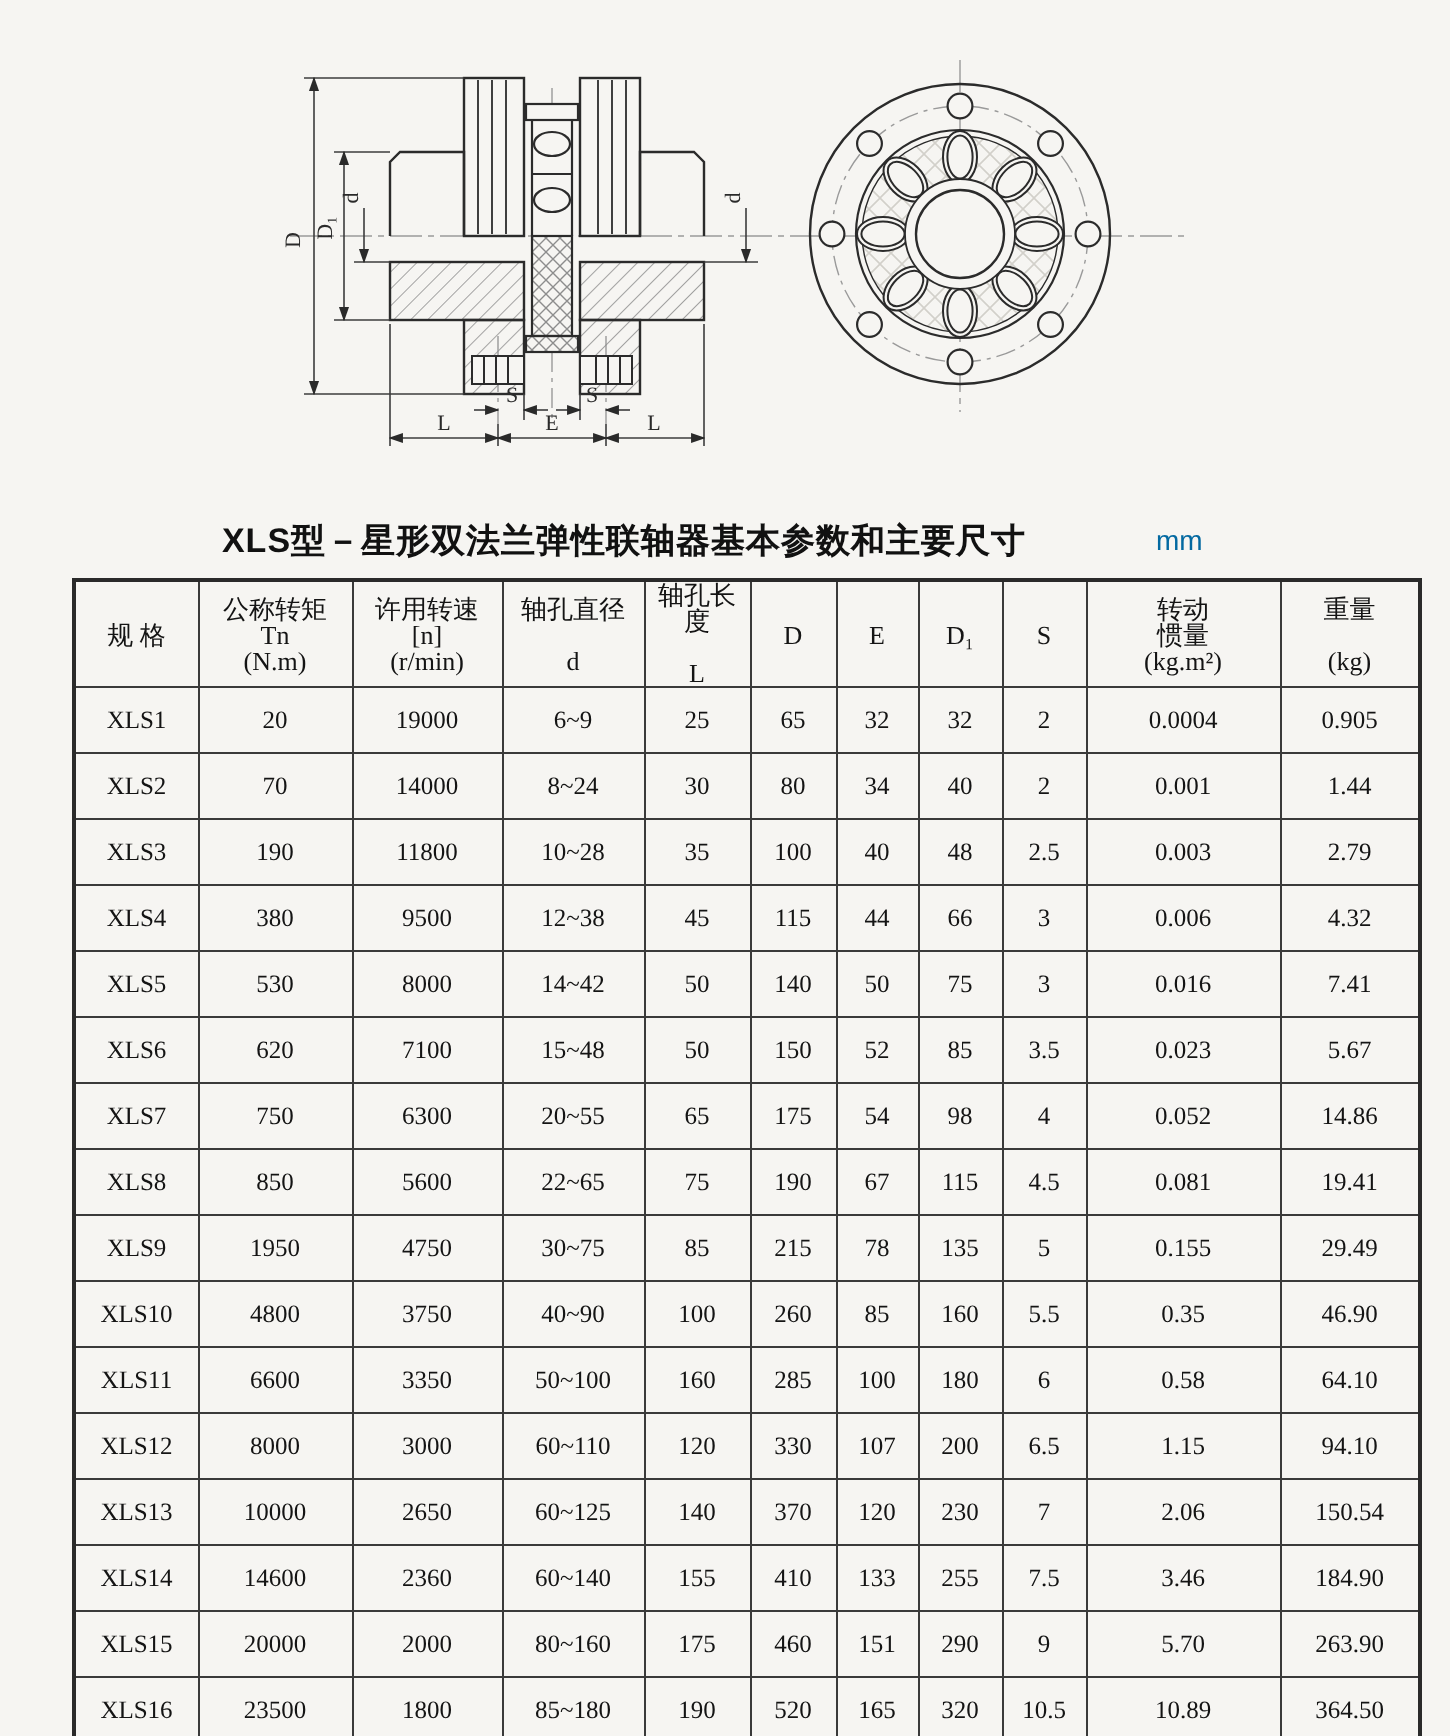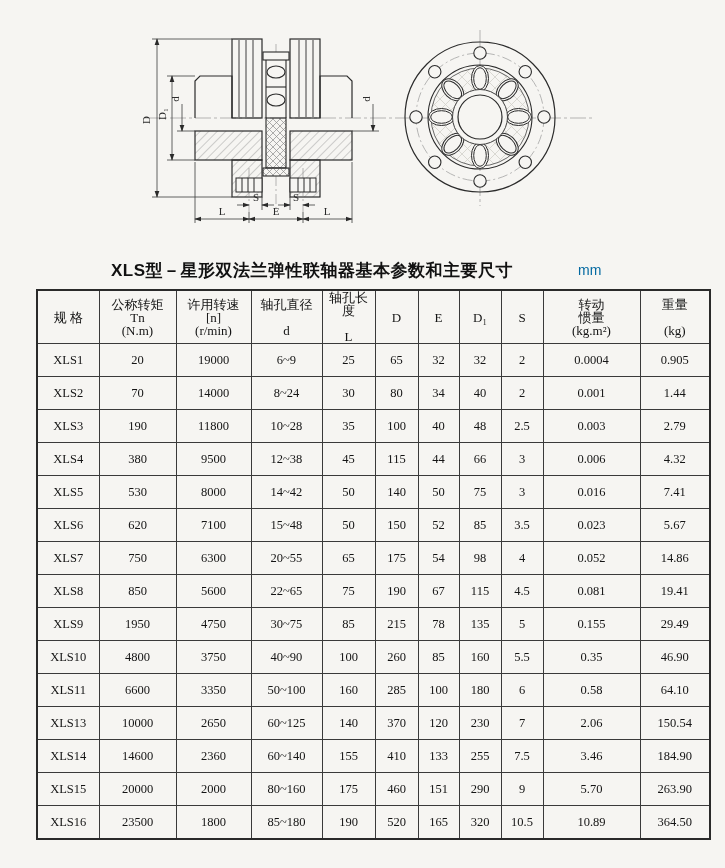--- a/index.html
+++ b/index.html
@@ -411,20 +411,33 @@
           <td>50~100</td>
           <td>160</td>
           <td>285</td>
           <td>100</td>
           <td>180</td>
           <td>6</td>
           <td>0.58</td>
           <td>64.10</td>
         </tr>
         <tr>
+          <td>XLS12</td>
+          <td>8000</td>
+          <td>3000</td>
+          <td>60~110</td>
+          <td>120</td>
+          <td>330</td>
+          <td>107</td>
+          <td>200</td>
+          <td>6.5</td>
+          <td>1.15</td>
+          <td>94.10</td>
+        </tr>
+        <tr>
           <td>XLS13</td>
           <td>10000</td>
           <td>2650</td>
           <td>60~125</td>
           <td>140</td>
           <td>370</td>
           <td>120</td>
           <td>230</td>
           <td>7</td>
           <td>2.06</td>

